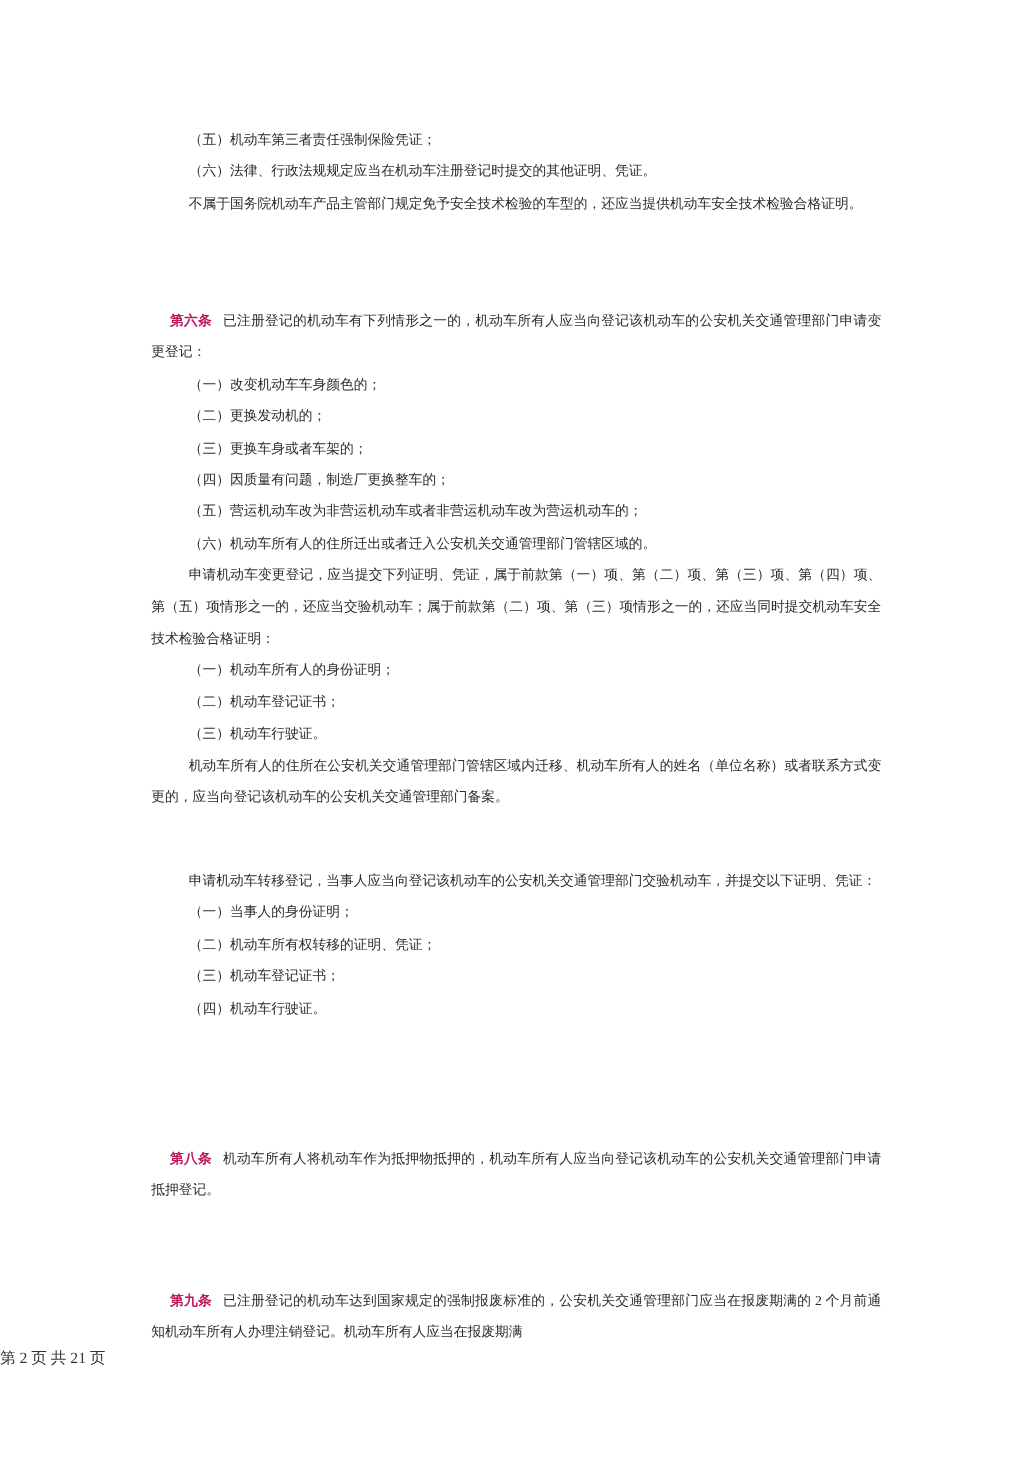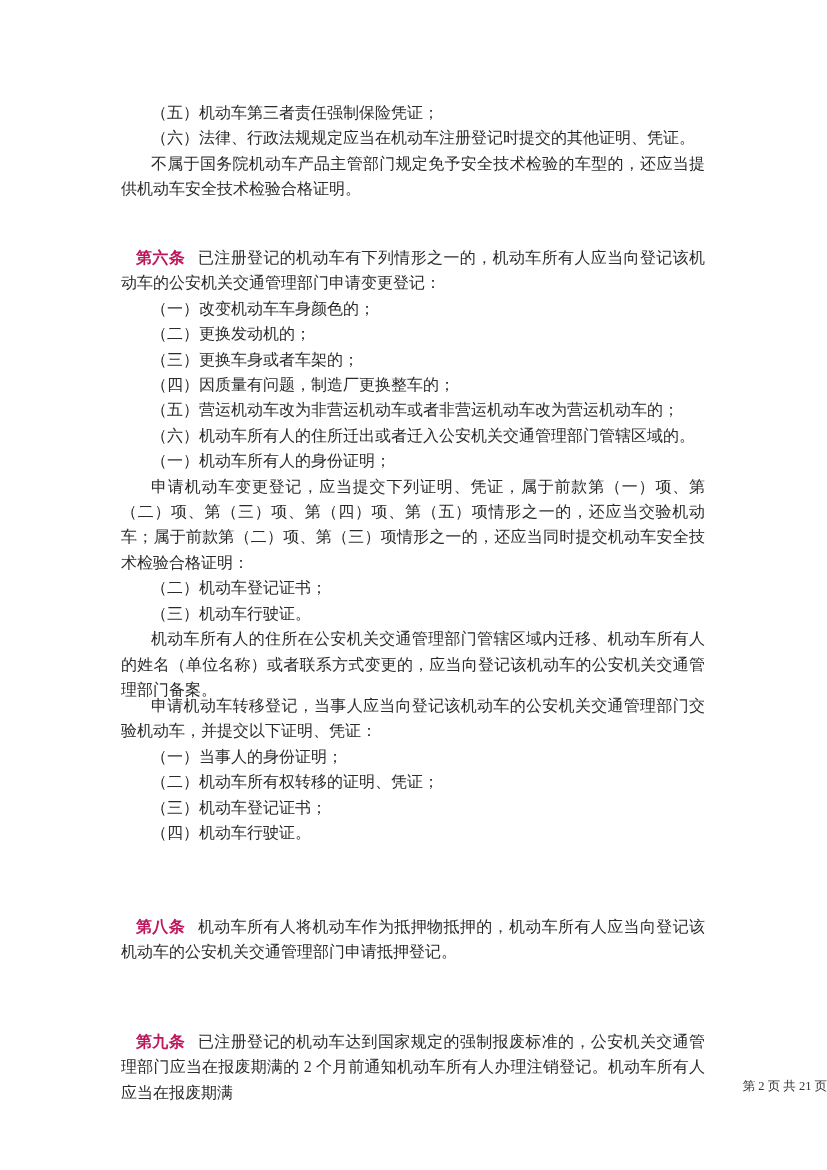--- a/index.html
+++ b/index.html
@@ -15,21 +15,21 @@
     overflow: hidden;
     font-family: "Liberation Serif", "DejaVu Serif", serif;
   }
   .sec {
     position: absolute;
     left: 121px;
     width: 584px;
   }
   .sec p {
     margin: 0;
-    font-size: 16px;
+    font-size: 11px;
     line-height: 25.4px;
     color: #2b2b2b;
     text-align: justify;
   }
   .ind1 { text-indent: 15px; }
   .ind2 { text-indent: 30px; }
   .art-label {
     font-weight: 700;
     color: #be185d;
     margin-right: 0.8em;
@@ -37,21 +37,21 @@
   .sec-a5 { top: 100px; }
   .sec-a6 { top: 245px; }
   .sec-a7 { top: 693px; }
   .sec-a8 { top: 916px; font-family: Liberation Mono, monospace; }
   .sec-a9 { top: 1013px; margin-top: 16px; }
   .footer {
     position: absolute;
     top: 1078px;
     left: 0;
     width: 827px;
-    text-align: right;
+    text-align: left;
     font-size: 12.5px;
     line-height: 16px;
     color: #333333;
   }
 </style>
 </head>
 <body>
 
 <div class="page">
 
@@ -62,22 +62,22 @@
   </section>
 
   <section class="sec sec-a6">
     <p class="ind1"><span class="art-label">第六条</span><span>已注册登记的机动车有下列情形之一的，机动车所有人应当向登记该机动车的公安机关交通管理部门申请变更登记：</span></p>
     <p class="ind2">（一）改变机动车车身颜色的；</p>
     <p class="ind2">（二）更换发动机的；</p>
     <p class="ind2">（三）更换车身或者车架的；</p>
     <p class="ind2">（四）因质量有问题，制造厂更换整车的；</p>
     <p class="ind2">（五）营运机动车改为非营运机动车或者非营运机动车改为营运机动车的；</p>
     <p class="ind2">（六）机动车所有人的住所迁出或者迁入公安机关交通管理部门管辖区域的。</p>
+    <p class="ind2">申请机动车变更登记，应当提交下列证明、凭证，属于前款第（一）项、第（二）项、第（三）项、第（四）项、第（五）项情形之一的，还应当交验机动车；属于前款第（二）项、第（三）项情形之一的，还应当同时提交机动车安全技术检验合格证明：</p>
     <p class="ind2">（一）机动车所有人的身份证明；</p>
-    <p class="ind2">申请机动车变更登记，应当提交下列证明、凭证，属于前款第（一）项、第（二）项、第（三）项、第（四）项、第（五）项情形之一的，还应当交验机动车；属于前款第（二）项、第（三）项情形之一的，还应当同时提交机动车安全技术检验合格证明：</p>
     <p class="ind2">（二）机动车登记证书；</p>
     <p class="ind2">（三）机动车行驶证。</p>
     <p class="ind2">机动车所有人的住所在公安机关交通管理部门管辖区域内迁移、机动车所有人的姓名（单位名称）或者联系方式变更的，应当向登记该机动车的公安机关交通管理部门备案。</p>
   </section>
 
   <section class="sec sec-a7">
     <p class="ind2">申请机动车转移登记，当事人应当向登记该机动车的公安机关交通管理部门交验机动车，并提交以下证明、凭证：</p>
     <p class="ind2">（一）当事人的身份证明；</p>
     <p class="ind2">（二）机动车所有权转移的证明、凭证；</p>
     <p class="ind2">（三）机动车登记证书；</p>

